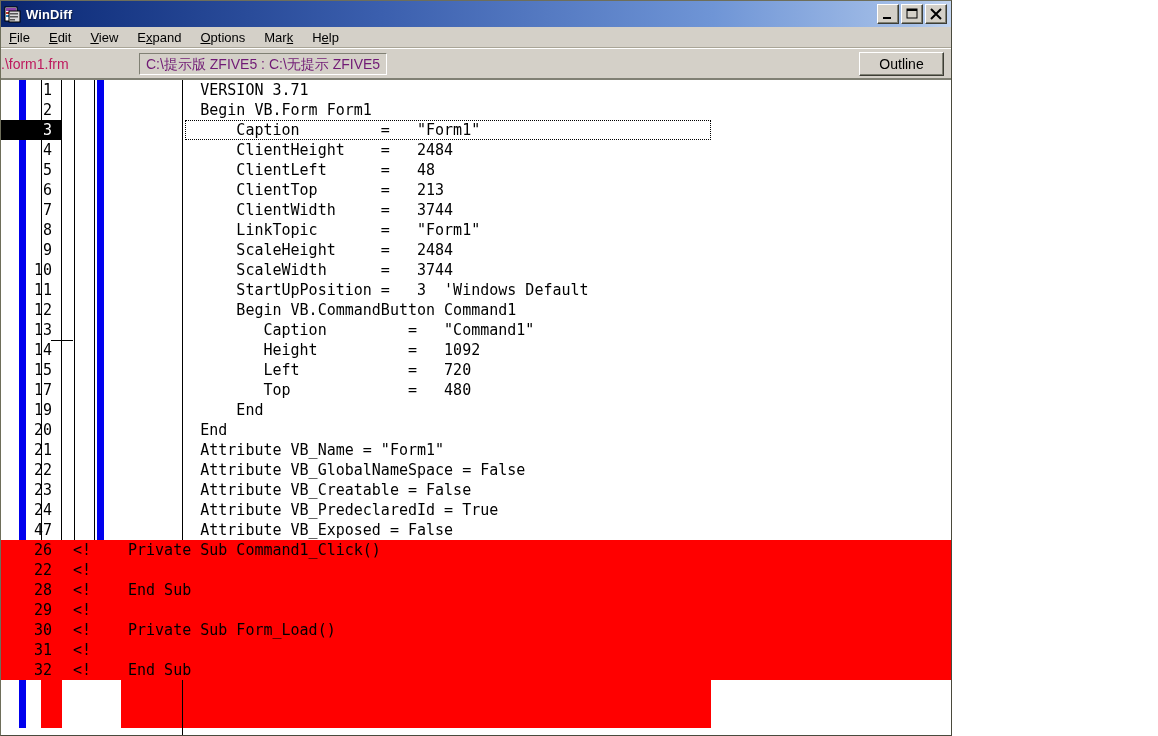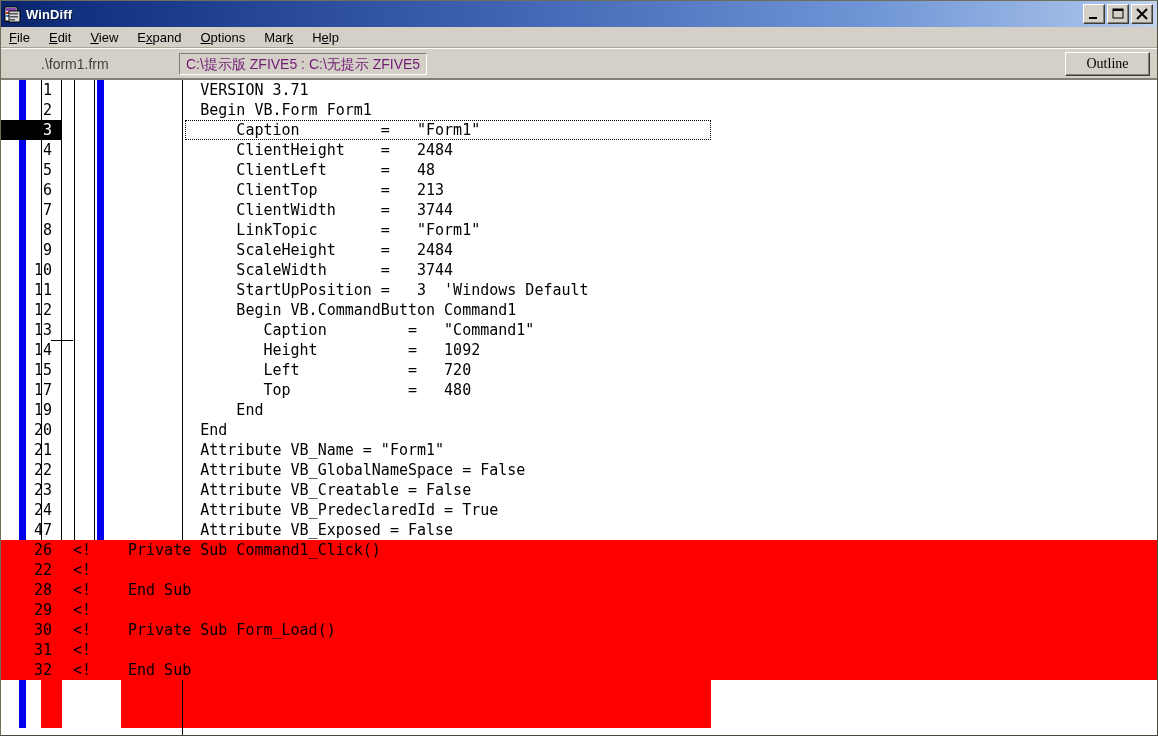--- a/index.html
+++ b/index.html
@@ -11,21 +11,21 @@
     width: 1158px; height: 736px;
     font-family: "Liberation Sans", sans-serif;
     overflow: hidden;
     position: relative;
   }
 
   
   #window {
     position: absolute;
     left: 0; top: 0;
-    width: 1158px; height: 736px;
+    width: 952px; height: 736px;
     box-sizing: border-box;
     border: 1px solid #6e6e5a;
     border-right-color: #4a4a3d;
     border-bottom-color: #4a4a3d;
     background: #d4d0c8;
     display: flex;
     flex-direction: column;
   }
 
   
@@ -96,26 +96,25 @@
     background: #d4d0c8;
     display: flex;
     align-items: center;
     box-sizing: border-box;
     position: relative;
     border-top: 1px solid #ffffff;
     border-bottom: 1px solid #808074;
   }
   #file-label {
     font-size: 14px;
-    color: #404040;
+    color: #be185d;
     width: 130px;
     flex: 0 0 130px;
     white-space: nowrap;
     overflow: hidden;
-    margin-left: 40px;
   }
   #path-box {
     flex: 0 0 auto;
     height: 22px;
     line-height: 20px;
     padding: 0 6px;
     font-size: 14px;
     color: #701a75;
     background: #d4d0c8;
     border: 1px solid #808074;
@@ -133,21 +132,20 @@
     border: 1px solid #ffffff;
     border-right-color: #3d3d35;
     border-bottom-color: #3d3d35;
     box-shadow: inset -1px -1px 0 #808074;
     font-size: 14px;
     color: #000;
     text-align: center;
     line-height: 22px;
     box-sizing: border-box;
     cursor: default;
-    font-family: Liberation Serif, serif;
   }
 
   
   #pane {
     flex: 1 1 auto;
     position: relative;
     background: #ffffff;
     border-top: 1px solid #808074;
     overflow: hidden;
   }

